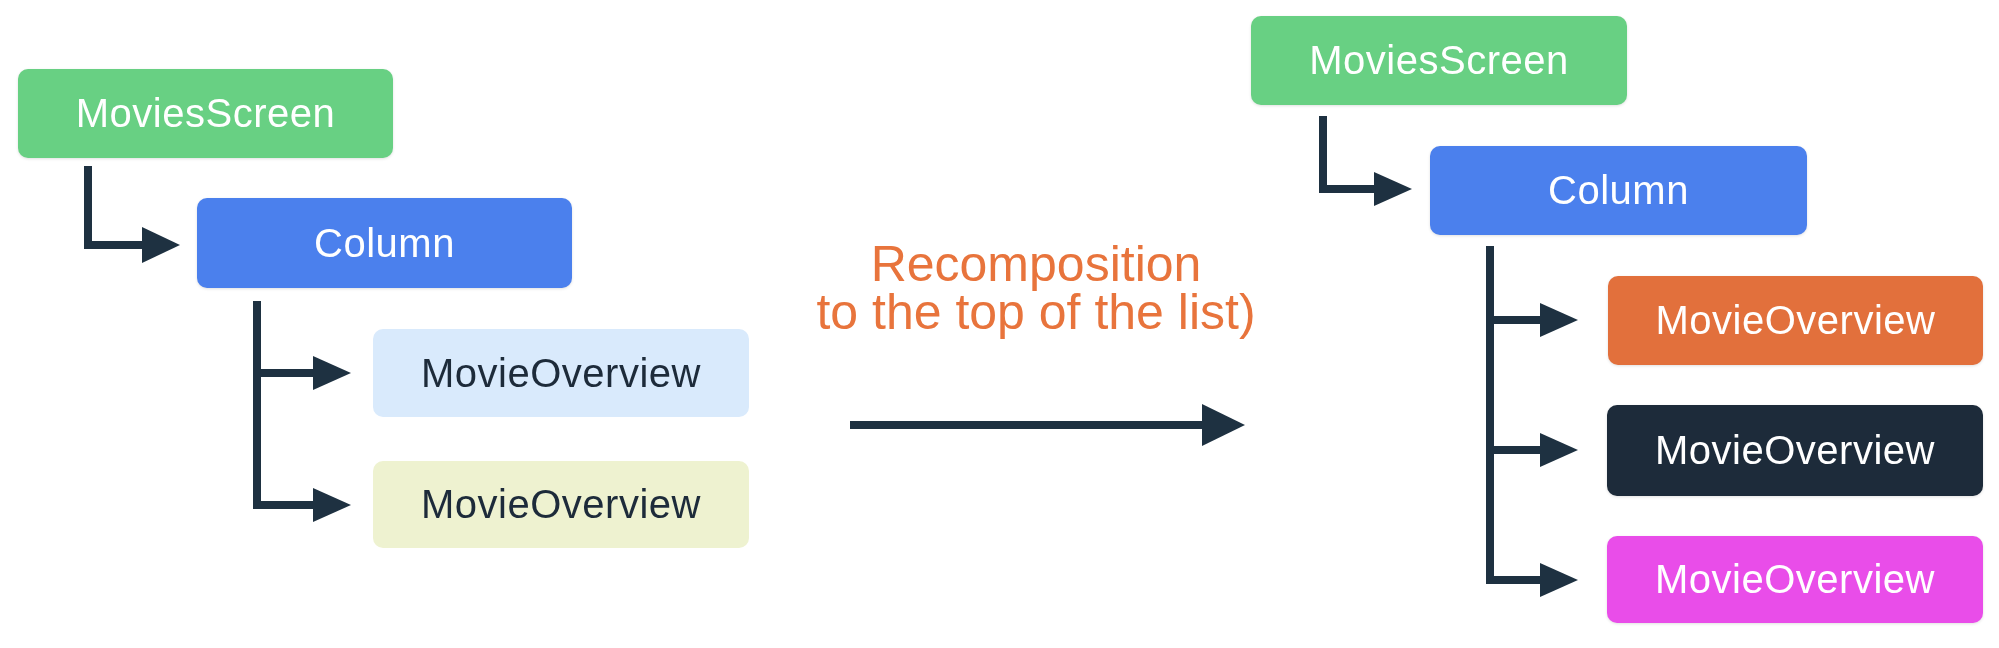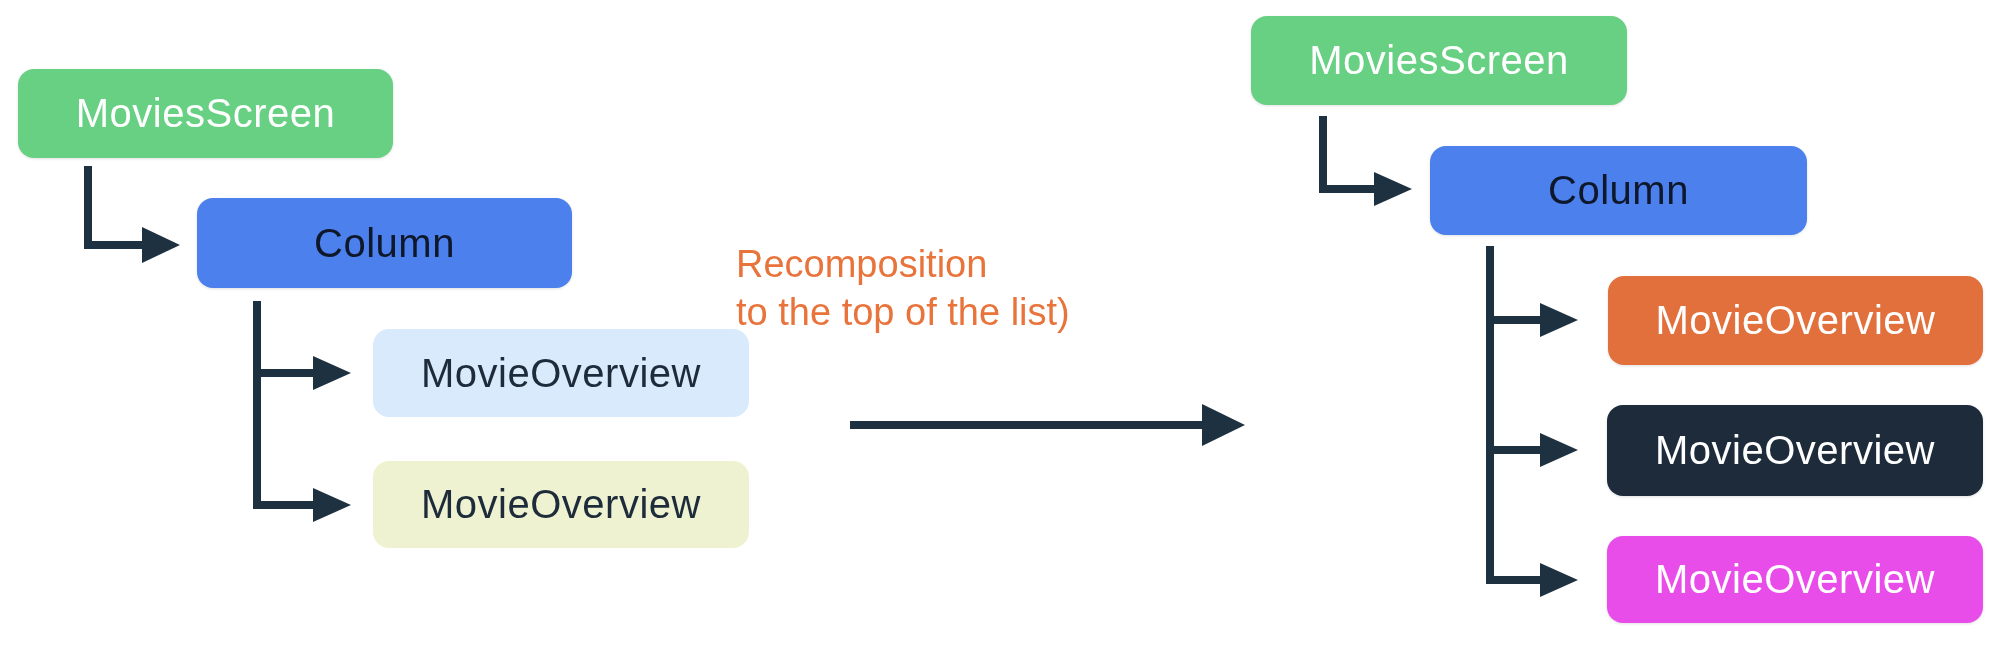--- a/index.html
+++ b/index.html
@@ -11,43 +11,44 @@
     overflow: hidden;
     font-family: "Liberation Sans", "DejaVu Sans", sans-serif;
   }
   .connectors {
     position: absolute;
     left: 0; top: 0;
     width: 1999px; height: 648px;
   }
   .node {
     position: absolute;
-    border-radius: 16px;
+    border-radius: 10px;
     display: flex;
     align-items: center;
     justify-content: center;
     font-size: 40px;
     letter-spacing: 0.5px;
     box-shadow: 0 1px 3px rgba(0,0,0,0.12);
   }
   .node span { display: block; }
   .green       { background: #68D083; color: #ffffff; }
-  .blue        { background: #4B80ED; color: #0f172a; }
+  .blue        { background: #4B80ED; color: #ffffff; }
   .lightblue   { background: #D9EAFC; color: #1D2B3A; box-shadow: none; }
   .lightyellow { background: #EEF2D0; color: #1D2B3A; box-shadow: none; }
   .orangebox   { background: #E2703C; color: #ffffff; }
   .navybox     { background: #1D2B3A; color: #ffffff; }
   .magentabox  { background: #E94DE9; color: #ffffff; }
   .annotation {
     position: absolute;
     left: 736px;
     top: 240px;
     width: 600px;
+    text-align: center;
     color: #E8743C;
-    font-size: 38px;
+    font-size: 50px;
     line-height: 48px;
     font-weight: 500;
   }
   .connector { fill: #1E3141; }
 </style>
 </head>
 <body>
 
 <div class="canvas">
 

